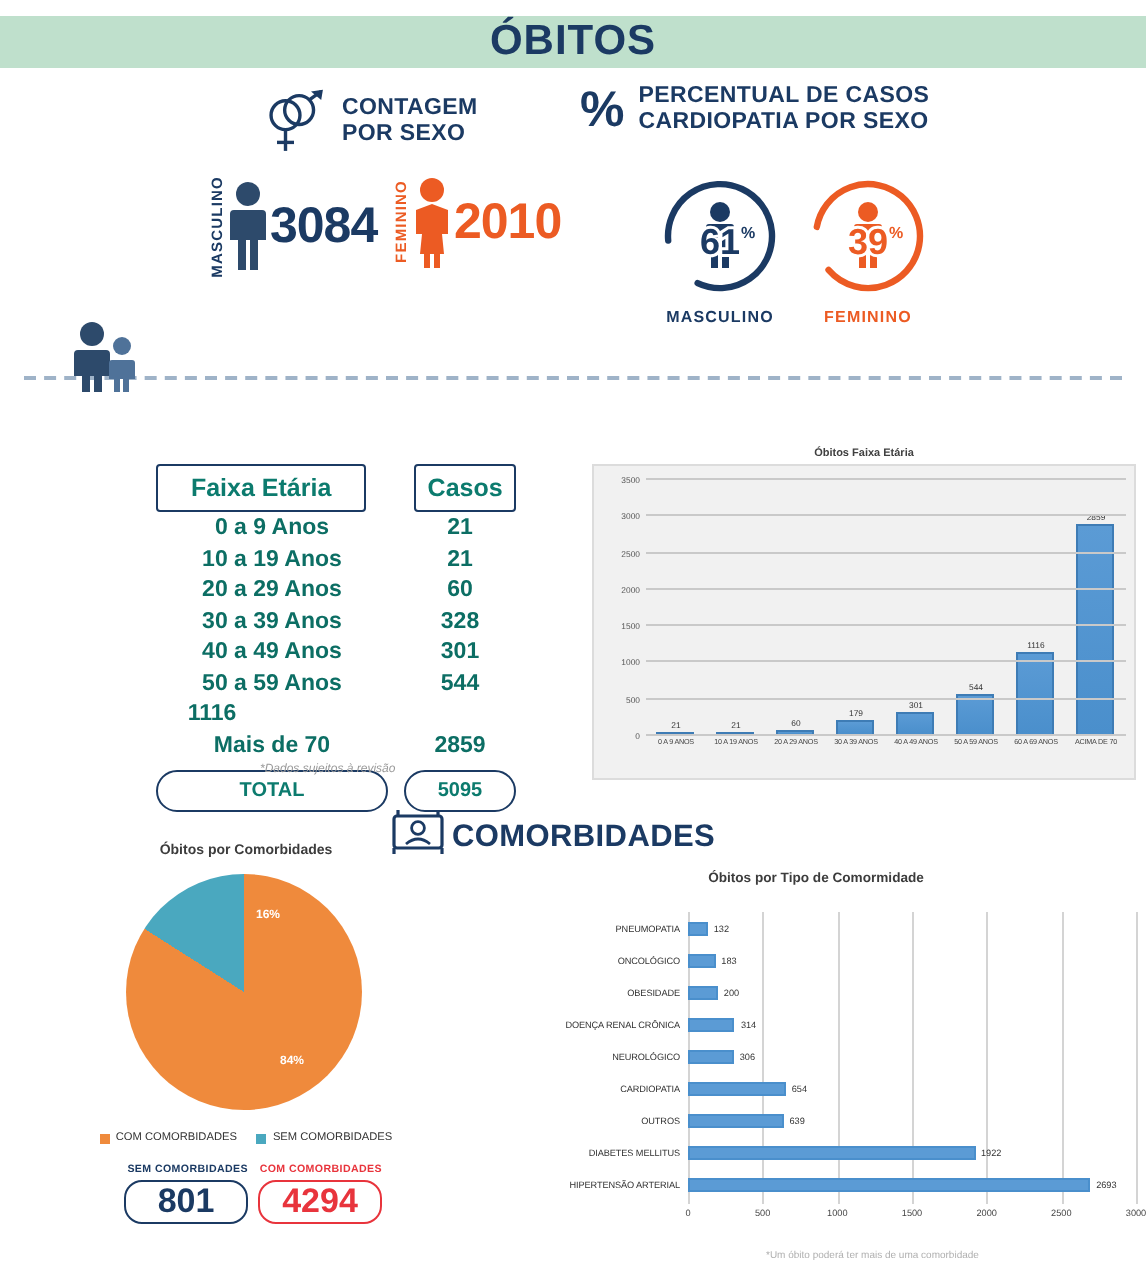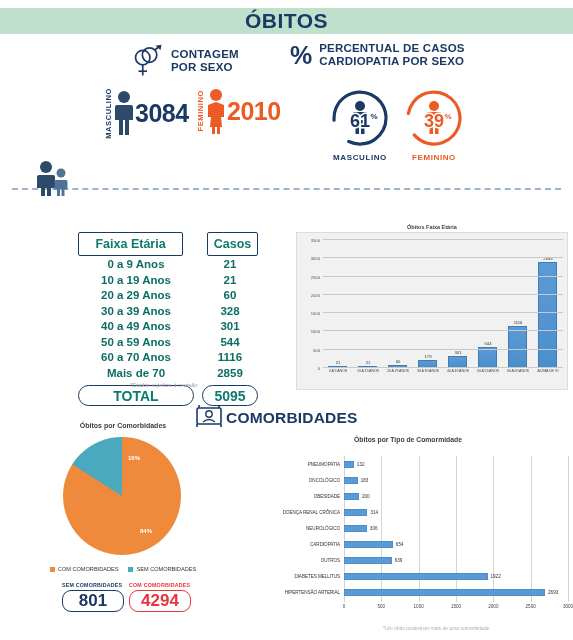--- a/index.html
+++ b/index.html
@@ -80,21 +80,21 @@
   .td {
     font-size: 11.5px; font-weight: bold; color: #0c6e64;
     height: 14.5px; display: flex; align-items: center;
   }
   .td.a { width: 116px; justify-content: center; }
   .td.b { width: 56px; justify-content: center; }
   .tot-row { display: flex; gap: 8px; margin-top: 5px; }
   .tot {
     border: 1.8px solid #1b3a63; border-radius: 11px; height: 21px;
     display: flex; align-items: center; justify-content: center;
-    font-size: 14px; font-weight: bold; color: #0c7b6e;
+    font-size: 10px; font-weight: bold; color: #0c7b6e;
   }
   .tot.a { width: 116px; }
   .tot.b { width: 56px; }
   .note {
     position: absolute; left: 130px; top: 382px;
     font-size: 6px; color: #9a9a9a; font-style: italic;
   }
   
   .colchart {
     position: absolute; left: 296px; top: 232px; width: 272px; height: 158px;
@@ -149,21 +149,21 @@
   .pie-lbl {
     position: absolute; font-size: 6px; font-weight: bold; color: #fff;
   }
   .pie-legend {
     position: absolute; left: 28px; top: 566px; width: 190px;
     display: flex; justify-content: center; gap: 10px;
   }
   .lg { display: flex; align-items: center; gap: 3px; font-size: 5.6px; color: #333; }
   .lg-sw { width: 5px; height: 5px; display: inline-block; }
   
-  .statbox { position: absolute; text-align: left; }
+  .statbox { position: absolute; text-align: right; }
   .stat-cap { font-size: 5.3px; font-weight: bold; letter-spacing: .2px; }
   .stat-cap.n { color: #1b3a63; }
   .stat-cap.r { color: #e8343c; }
   .stat-pill {
     border-radius: 9px; height: 22px; min-width: 62px;
     display: flex; align-items: center; justify-content: center;
     font-size: 17px; font-weight: bold; margin-top: 2px;
   }
   .stat-pill.n { border: 1.8px solid #1b3a63; color: #1b3a63; }
   .stat-pill.r { border: 1.8px solid #e8343c; color: #e8343c; }
@@ -323,21 +323,20 @@
       </div>
       <div class="trow">
         <div class="td a">40 a 49 Anos</div>
         <div class="td b">301</div>
       </div>
       <div class="trow">
         <div class="td a">50 a 59 Anos</div>
         <div class="td b">544</div>
       </div>
       <div class="trow">
-        <div class="td a">60 a 70 Anos</div>
         <div class="td b">1116</div>
       </div>
       <div class="trow">
         <div class="td a">Mais de 70</div>
         <div class="td b">2859</div>
       </div>
     </div>
   <div class="tot-row">
     <div class="tot a">TOTAL</div>
     <div class="tot b">5095</div>

